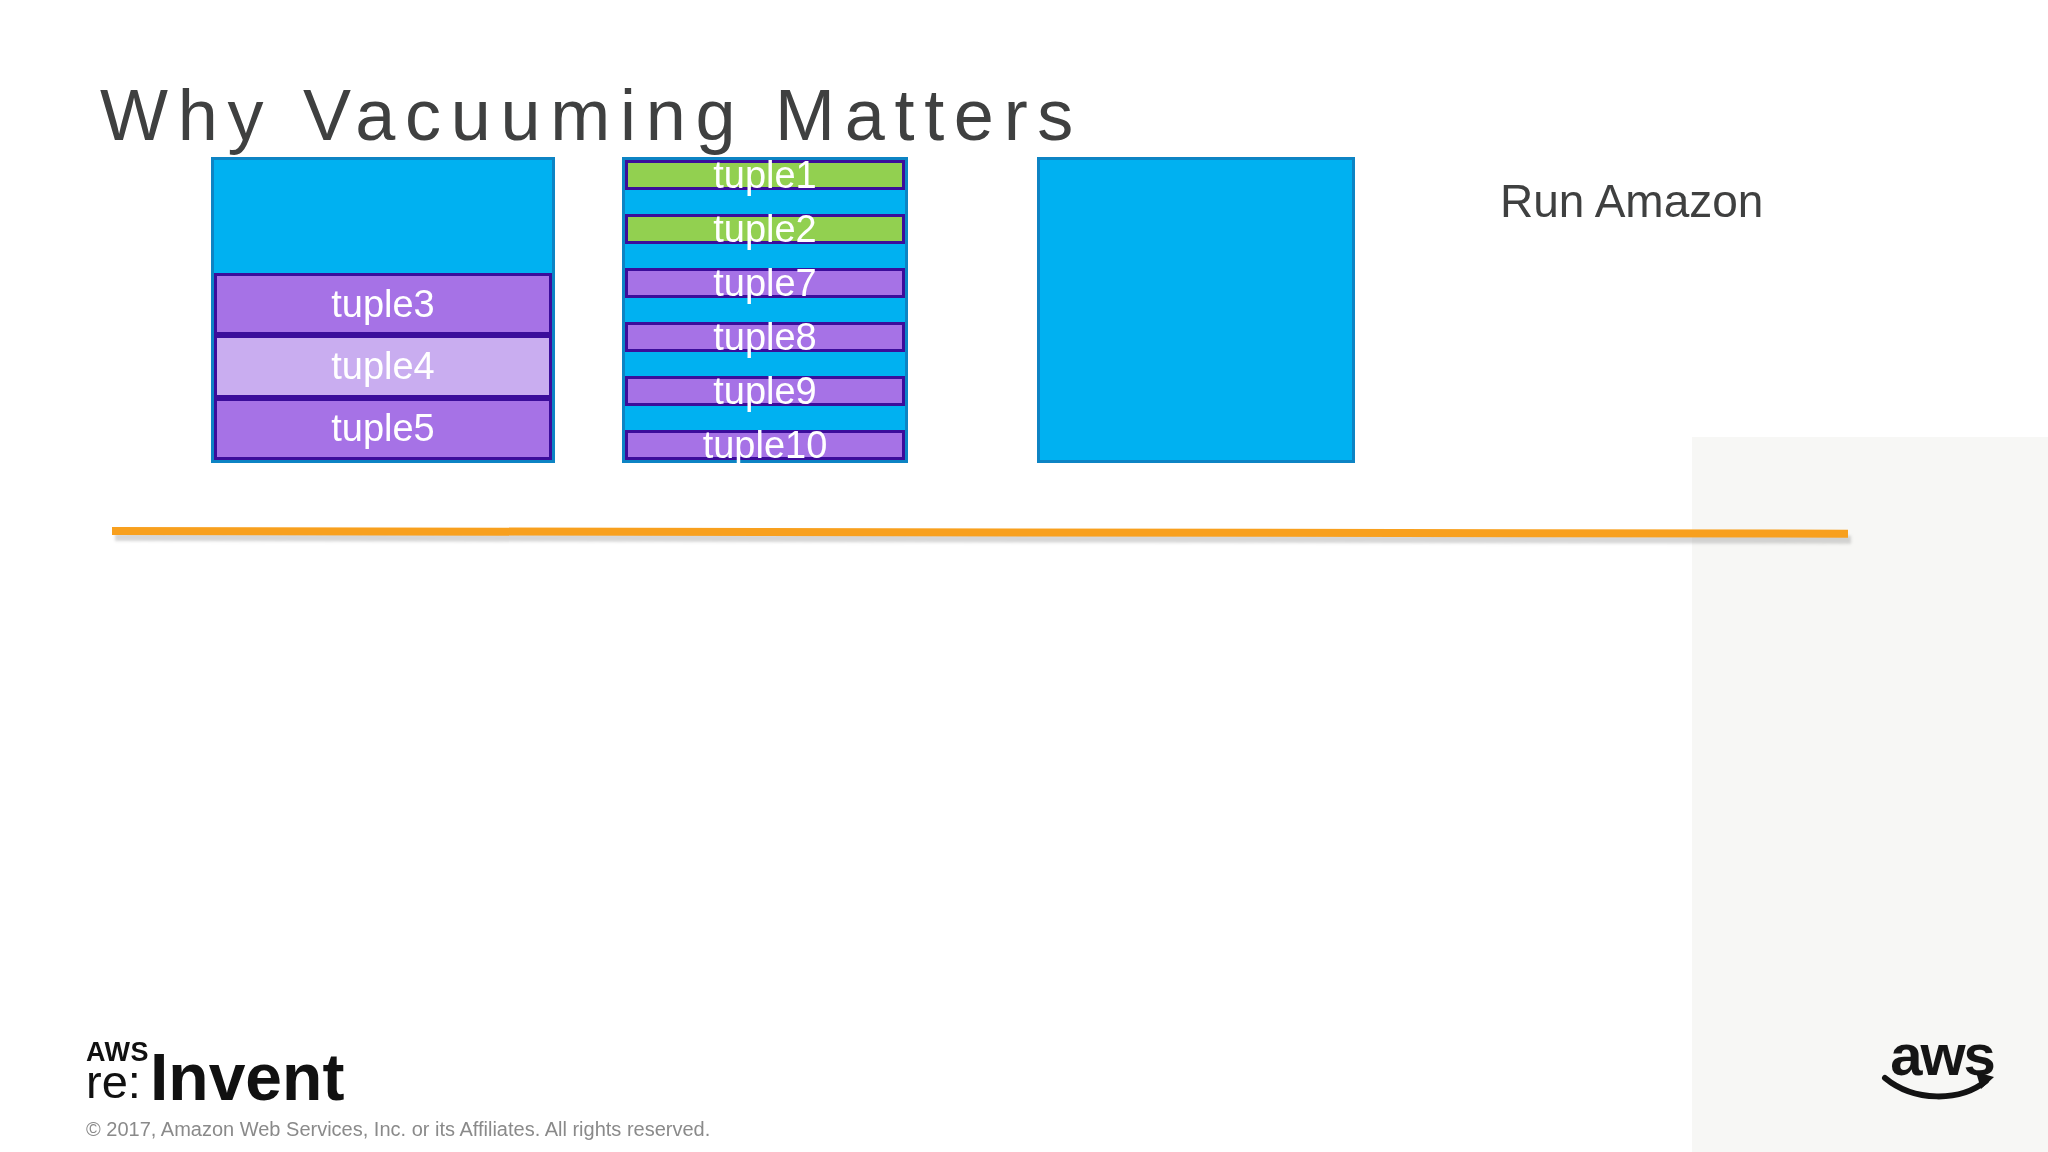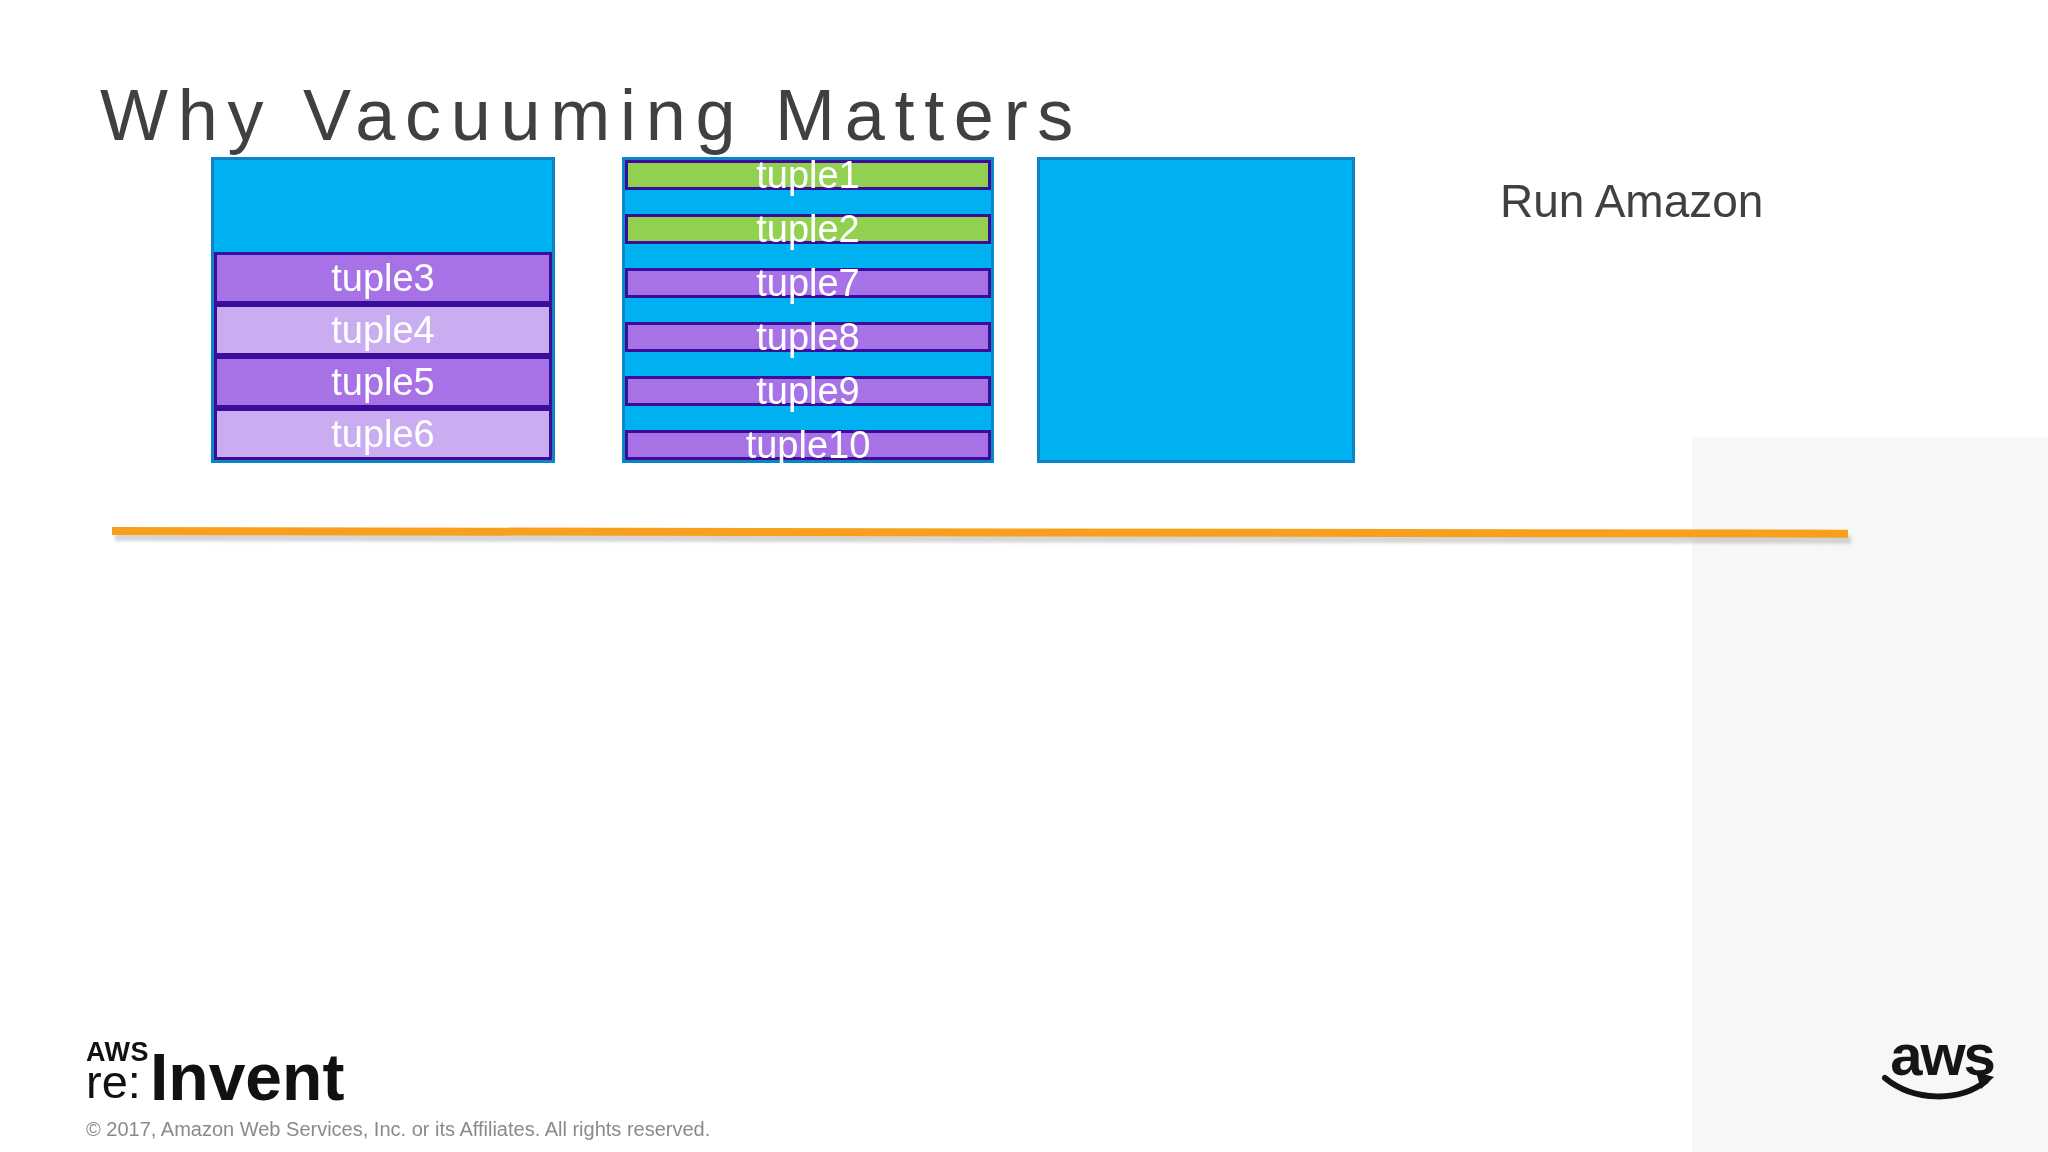--- a/index.html
+++ b/index.html
@@ -14,21 +14,21 @@
   .title{
     position:absolute;left:100px;top:26px;font-size:72px;
     letter-spacing:0.135em;color:var(--title-gray);white-space:nowrap;font-weight:400;
   }
   .block{
     position:absolute;top:157px;height:306px;box-sizing:border-box;
     background:var(--cyan-fill);border:3px solid var(--cyan-border);
     display:flex;flex-direction:column;
   }
   #block1{left:211px;width:344px;}
-  #block2{left:622px;width:372px;gap:24px;}
+  #block2{left:622px;width:286px;gap:24px;}
   #block3{left:1037px;width:318px;}
   .spacer{flex:2;}
   .tuple-row{
     flex:1;display:flex;align-items:center;justify-content:center;
     color:#ffffff;font-size:38px;box-sizing:border-box;
     border:3px solid var(--row-border);min-height:0;
   }
   .purple_medium{background:var(--purple-medium);}
   .purple_light{background:var(--purple-light);}
   .green{background:var(--green);}
@@ -66,21 +66,20 @@
 
 <div class="right-band"></div>
 
 <h1 class="title">Why Vacuuming Matters</h1>
 
 <div class="block" id="block1">
   <div class="spacer"></div>
 <div class="tuple-row purple_medium">tuple3</div>
     <div class="tuple-row purple_light">tuple4</div>
     <div class="tuple-row purple_medium">tuple5</div>
-    <div class="tuple-row purple_light">tuple6</div>
   </div>
 
 <div class="block" id="block2">
     <div class="tuple-row green">tuple1</div>
     <div class="tuple-row green">tuple2</div>
     <div class="tuple-row purple_medium">tuple7</div>
     <div class="tuple-row purple_medium">tuple8</div>
     <div class="tuple-row purple_medium">tuple9</div>
     <div class="tuple-row purple_medium">tuple10</div>
   </div>

